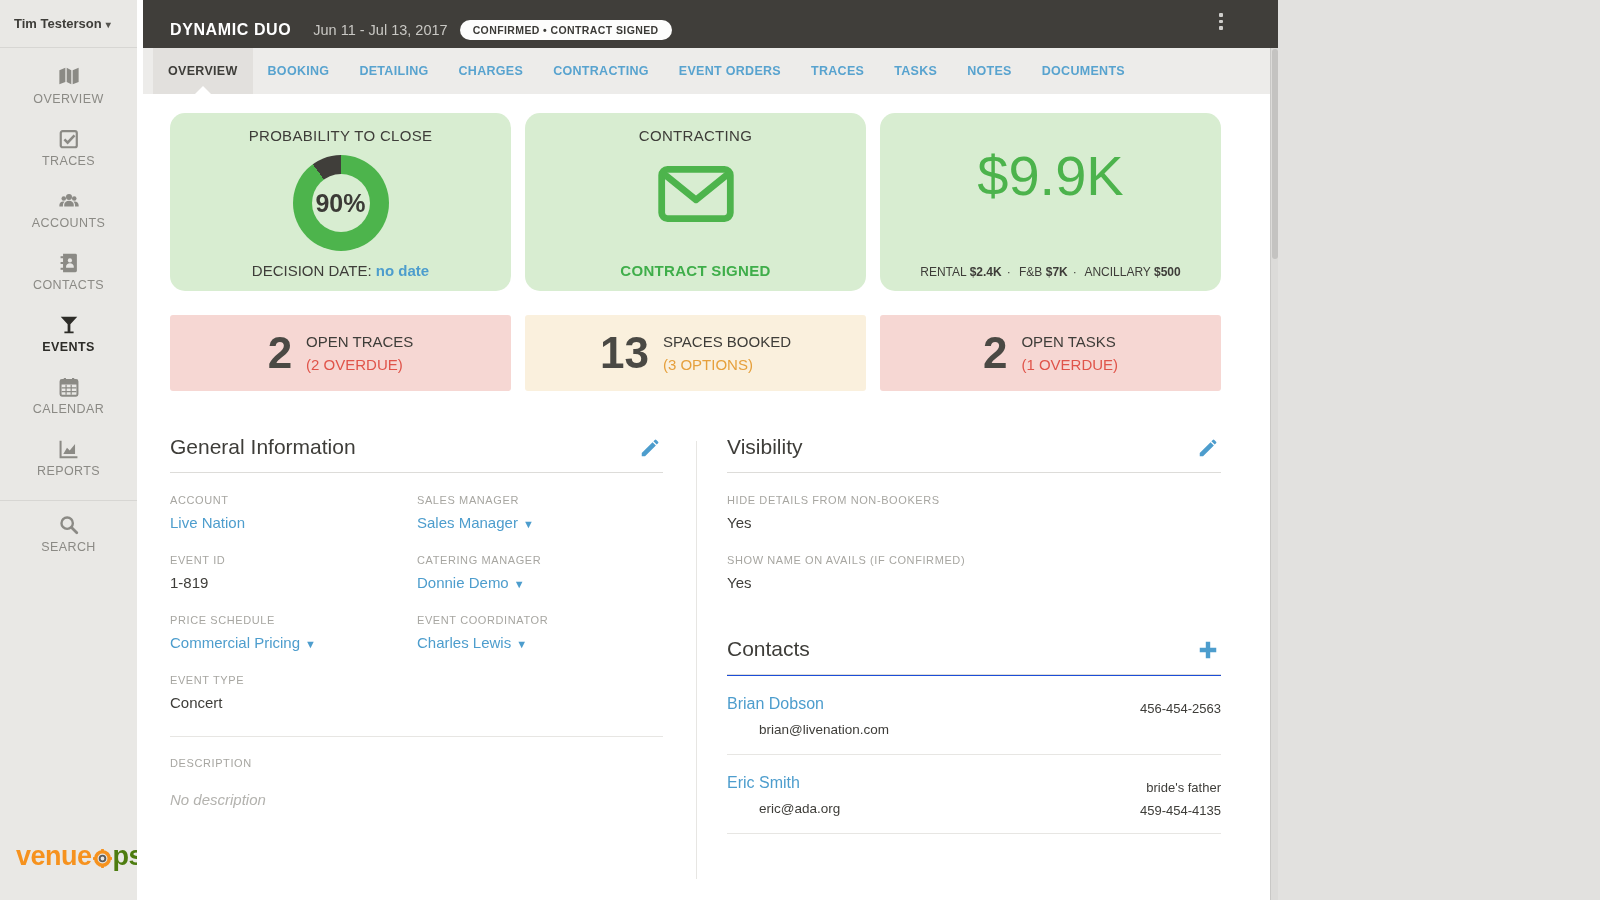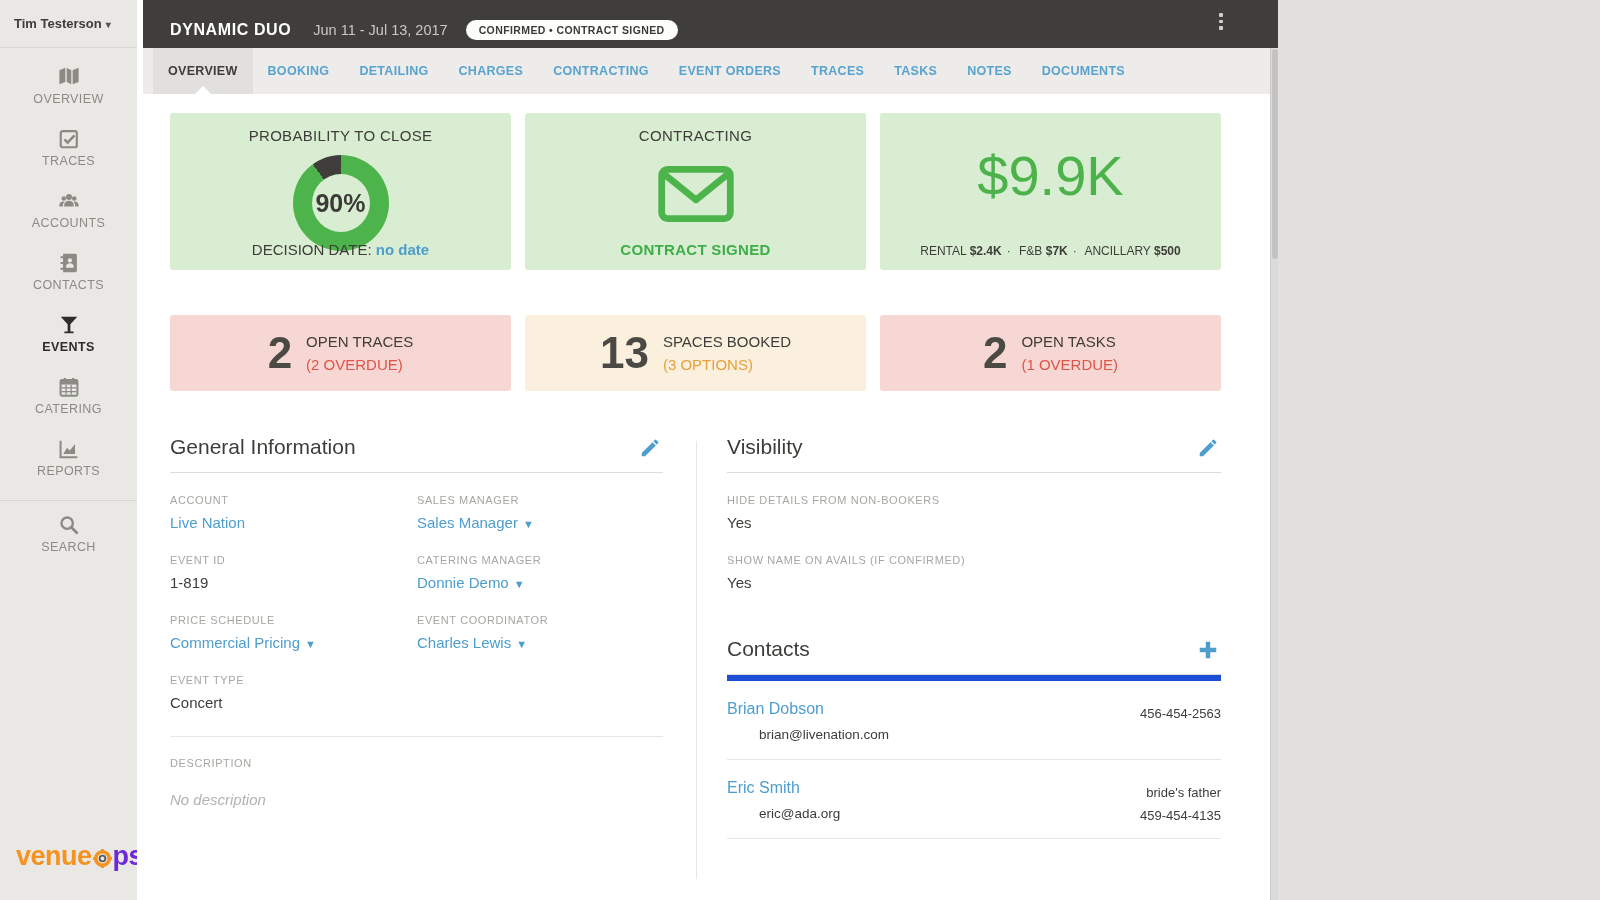--- a/index.html
+++ b/index.html
@@ -12,45 +12,45 @@
   .user-box { height:48px; line-height:48px; padding-left:14px; font-size:13px; font-weight:bold; color:#3e3d39; border-bottom:1px solid #d7d6d3; cursor:pointer; }
   .user-box .caret { font-size:10px; color:#55544f; margin-left:4px; }
   .nav-item { position:absolute; left:0; width:137px; height:56px; display:flex; flex-direction:column; align-items:center; justify-content:flex-start; color:#8b8a85; cursor:pointer; }
   .nav-item svg { width:22px; height:22px; flex:none; }
   .nav-item .nav-label { margin-top:4px; font-size:12.5px; letter-spacing:0.4px; }
   .nav-item.active { color:#2d2c28; }
   .nav-item.active .nav-label { font-weight:bold; }
   .side-divider { position:absolute; left:0; top:500px; width:137px; height:1px; background:#d7d6d3; }
   .logo { position:absolute; left:16px; top:841px; font-size:27px; font-weight:bold; letter-spacing:-0.5px; display:flex; align-items:center; }
   .logo .lv { color:#f6921e; }
-  .logo .lp { color:#6d28d9; }
+  .logo .lp { color:#4d7c0f; }
   .logo svg { width:19px; height:19px; margin:3px 1px 0 1px; }
 
   
   .app { position:absolute; left:143px; top:0; width:1135px; height:900px; background:#ffffff; }
 
   .topbar { position:absolute; left:0; top:0; width:1135px; height:60px; background:#403e3a; display:flex; align-items:center; }
   .topbar .ev-title { margin-left:27px; color:#ffffff; font-weight:bold; font-size:16px; letter-spacing:0.6px; }
   .topbar .ev-dates { margin-left:22px; color:#c9c8c4; font-size:14.5px; }
-  .topbar .badge { margin-left:18px; background:#fdfdfc; color:#3b3a36; font-size:10.5px; font-weight:bold; letter-spacing:0.4px; padding:4px 13px; border-radius:11px; }
+  .topbar .badge { margin-left:12px; background:#fdfdfc; color:#3b3a36; font-size:10.5px; font-weight:bold; letter-spacing:0.4px; padding:4px 13px; border-radius:11px; }
   .kebab { position:absolute; right:50px; top:13px; width:14px; height:22px; display:flex; flex-direction:column; align-items:center; gap:3px; cursor:pointer; }
   .kebab .dot { width:3.5px; height:3.5px; background:#cfcecb; border-radius:1px; }
 
   .tabbar { position:absolute; left:0; top:48px; width:1127px; height:46px; background:#edeceA; background:#edecea; padding-left:10px; display:flex; }
   .tab { position:relative; height:46px; line-height:46px; padding:0 15px; font-size:12.5px; font-weight:bold; letter-spacing:0.3px; color:#58a3cf; cursor:pointer; white-space:nowrap; }
   .tab.active { background:#e2e0dd; color:#3e3d39; }
   .tab.active::after { content:""; position:absolute; bottom:0; left:50%; margin-left:-8px; border-left:8px solid transparent; border-right:8px solid transparent; border-bottom:8px solid #ffffff; }
 
   .scrollbar { position:absolute; right:0; top:48px; width:8px; height:852px; background:#dcdbd9; border-left:1px solid #c9c8c6; cursor:pointer; }
   .scrollbar .thumb { width:6px; margin:1px auto 0; height:210px; background:#c4c3c1; border-radius:3px; }
 
   .content { position:absolute; left:0; top:94px; width:1127px; height:806px; background:#ffffff; }
 
   
-  .sum-card { position:absolute; top:19px; width:341px; height:157px; background:#d8edd1; border-radius:3px; }
+  .sum-card { position:absolute; top:19px; width:341px; height:178px; background:#d8edd1; border-radius:15px; }
   .sum-card .card-title { position:absolute; top:14px; width:100%; text-align:center; font-size:15px; color:#3e3d39; letter-spacing:0.3px; }
   .card-bottom { position:absolute; bottom:12px; width:100%; text-align:center; font-size:15px; }
 
   .donut { position:absolute; left:50%; top:42px; margin-left:-48px; width:96px; height:96px; border-radius:50%; }
   .donut .hole { position:absolute; inset:19px; background:#d8edd1; border-radius:50%; display:flex; align-items:center; justify-content:center; }
   .donut .pct { font-size:25px; font-weight:bold; color:#3b3a36; }
   .decision-label { color:#3e3d39; }
   .decision-value { color:#4d9dcd; font-weight:bold; cursor:pointer; }
 
   .envelope-wrap { position:absolute; top:52px; width:100%; text-align:center; }
@@ -90,21 +90,21 @@
   .f-value.muted { color:#b3b2ae; font-style:italic;margin-top:22px; }
   .gi-divider { height:1px; background:#e7e6e3; margin:2px 0 20px; }
 
   .contacts-block { margin-top:46px; }
   .contact-row { position:relative; padding:19px 2px 17px 0; border-bottom:1px solid #e7e6e3; }
   .contact-row:first-of-type { border-top:1px solid #dddcd9; }
   .contact-row { border-top:none; }
   .c-name { font-size:16px; color:#4d9dcd; cursor:pointer; margin-bottom:9px; }
   .c-email { font-size:13.5px; color:#3e3d39;padding-left:32px; }
   .c-right { position:absolute; right:0; top:21px; text-align:right; font-size:13px; color:#3e3d39; line-height:23px;margin-left:26px; }
-  .contacts-list { border-top:6px solid #1d4ed8; }
+  .contacts-list { border-top:1px solid #1d4ed8; }
   .contacts-list .contact-row { border-top:none; }
 </style>
 </head>
 <body>
 
 <div class="sidebar">
   <div class="user-box">
     <span>Tim Testerson</span><span class="caret">▾</span>
   </div>
 
@@ -149,21 +149,21 @@
       </svg>
     <span class="nav-label">EVENTS</span>
   </div>
   <div class="nav-item" style="top:376px">
     <svg viewBox="0 0 24 24">
         <rect x="2.8" y="4.5" width="18.4" height="17" rx="1.5" fill="none" stroke="currentColor" stroke-width="2.2"></rect>
         <rect x="2.8" y="4.5" width="18.4" height="4.8" fill="currentColor"></rect>
         <path d="M7.5 2.2v3.4M16.5 2.2v3.4" stroke="currentColor" stroke-width="2.4"></path>
         <path d="M4 13h16M4 17h16M8.8 9.5v11M14.4 9.5v11" stroke="currentColor" stroke-width="1.3"></path>
       </svg>
-    <span class="nav-label">CATERING</span>
+    <span class="nav-label">CALENDAR</span>
   </div>
   <div class="nav-item" style="top:438px">
     <svg viewBox="0 0 24 24">
         <path d="M2.8 3v18h18.4" fill="none" stroke="currentColor" stroke-width="2.2"></path>
         <path d="M5.8 17.5 9.8 10.5 12.8 13.7 18.6 6.5 18.6 17.5Z" fill="currentColor"></path>
       </svg>
     <span class="nav-label">REPORTS</span>
   </div>
 
   <div class="side-divider"></div>

